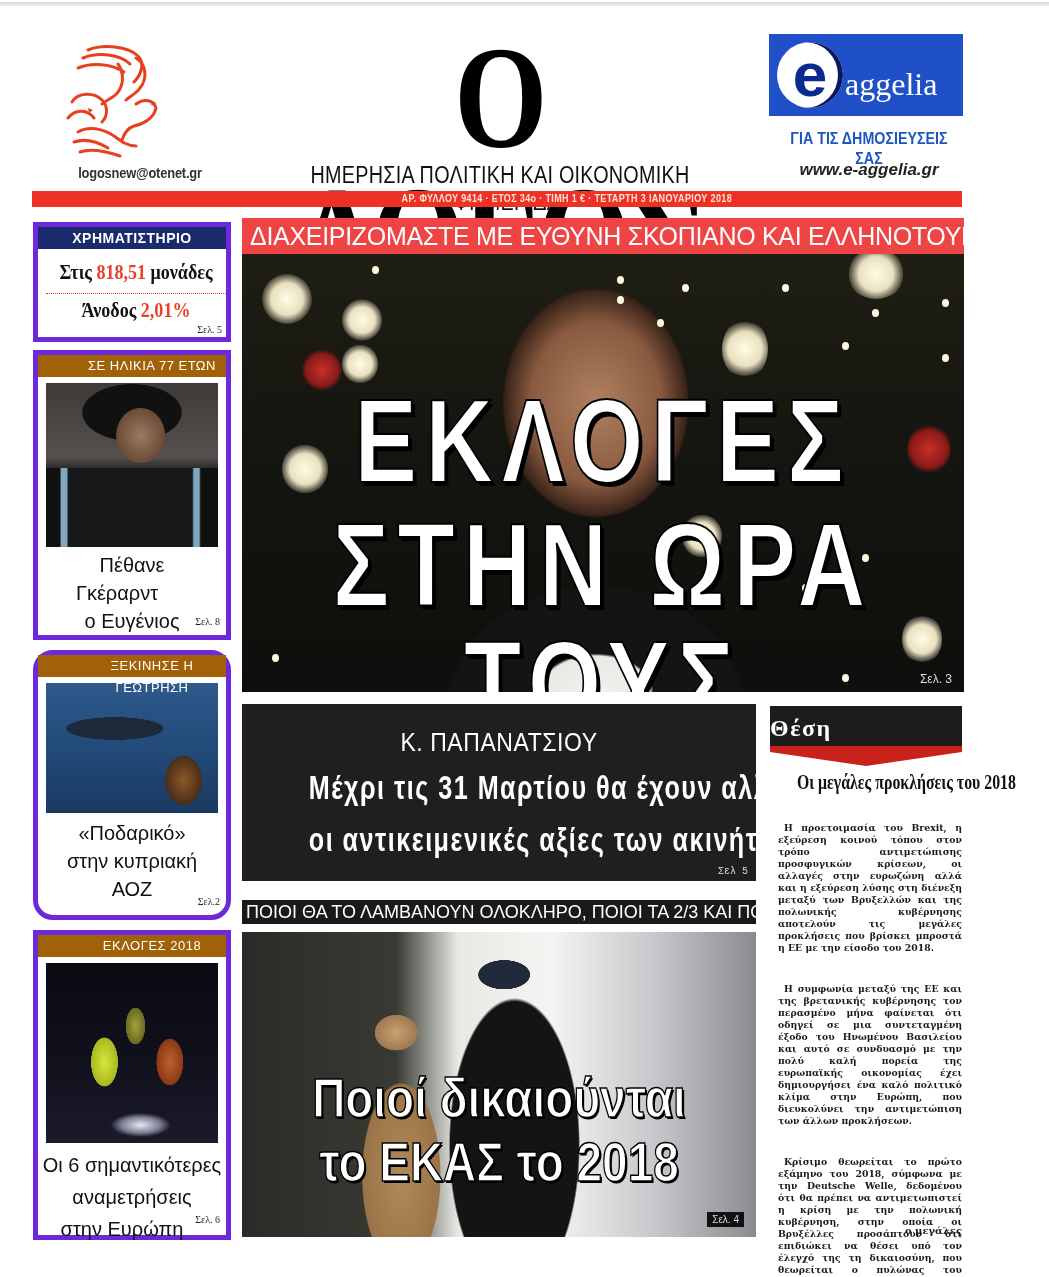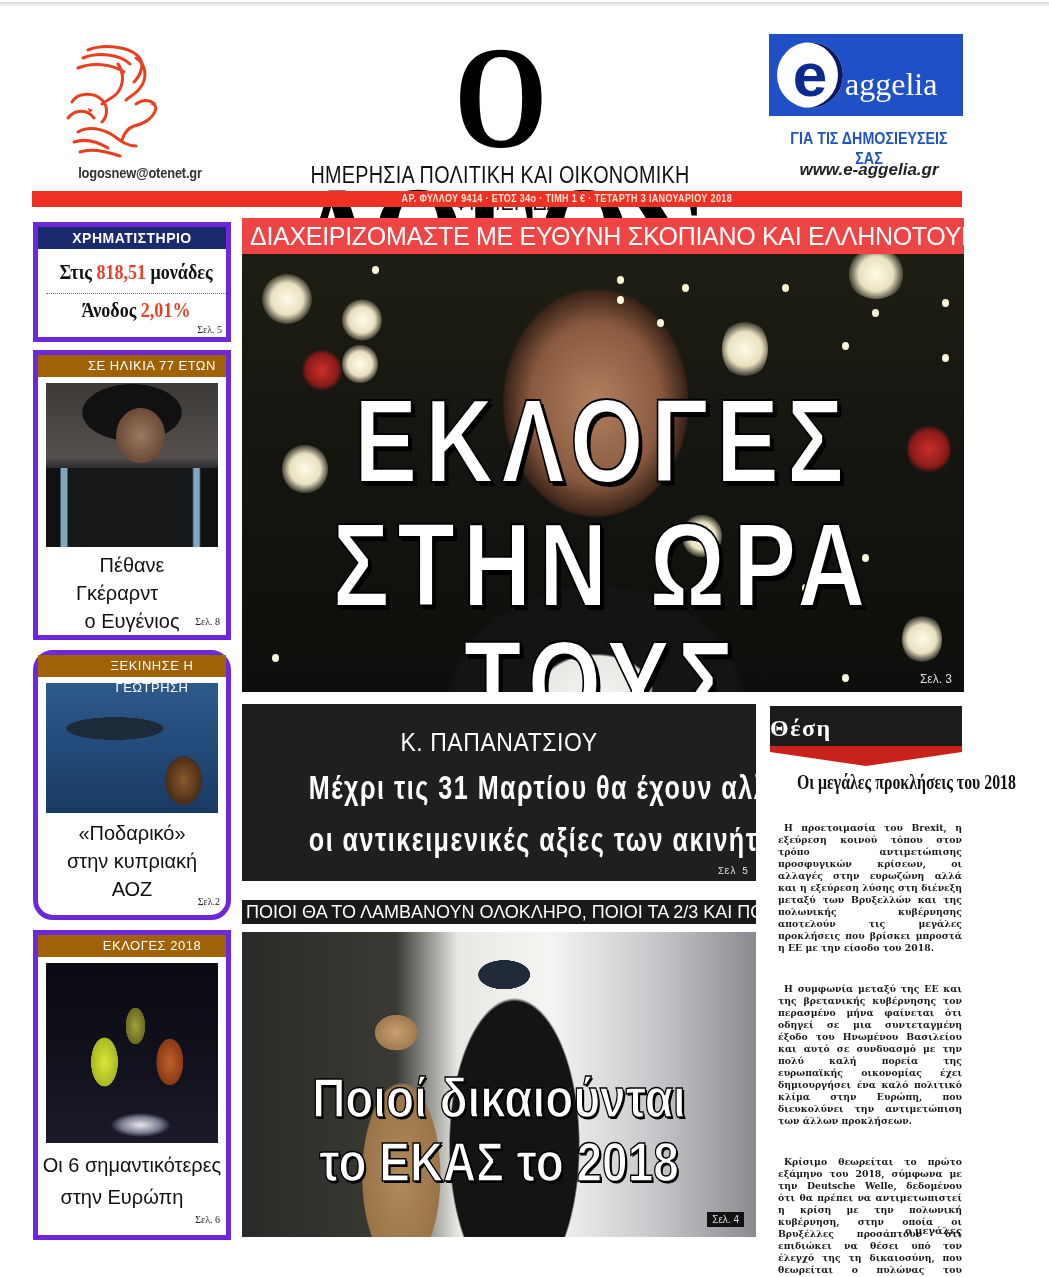--- a/index.html
+++ b/index.html
@@ -178,20 +178,21 @@
     <div>ΑΟΖ</div>
   </div>
   <div class="pg" style="bottom:8px">Σελ.2</div>
 </div>
 
 <div class="abs box card card3">
   <div class="box-head">ΕΚΛΟΓΕΣ 2018</div>
   <div class="photo photo-2018" style="height:180px"></div>
   <div class="cap" style="font-size:20px;line-height:32px;margin-top:6px">
     <div>Οι 6 σημαντικότερες</div>
+    <div>αναμετρήσεις</div>
     <div style="padding-right:20px">στην Ευρώπη</div>
   </div>
   <div class="pg" style="bottom:10px">Σελ. 6</div>
 </div>
 
 <div class="abs hero-strap">ΔΙΑΧΕΙΡΙΖΟΜΑΣΤΕ ΜΕ ΕΥΘΥΝΗ ΣΚΟΠΙΑΝΟ ΚΑΙ ΕΛΛΗΝΟΤΟΥΡΚΙΚΑ</div>
 <div class="abs hero">
   <div class="bokeh" style="left:20px;top:20px;width:50px;height:50px"></div>
   <div class="bokeh" style="left:100px;top:45px;width:40px;height:42px"></div>
   <div class="bokeh red" style="left:60px;top:95px;width:40px;height:42px"></div>

